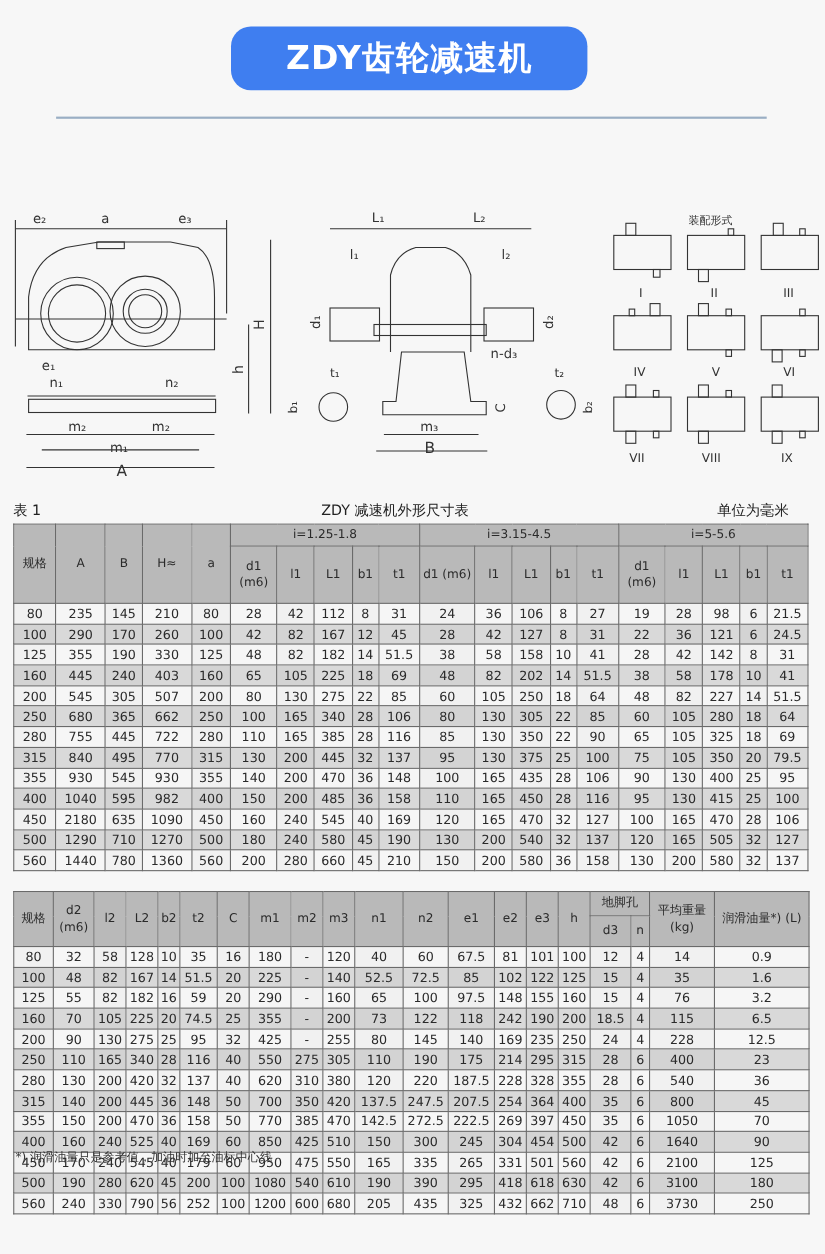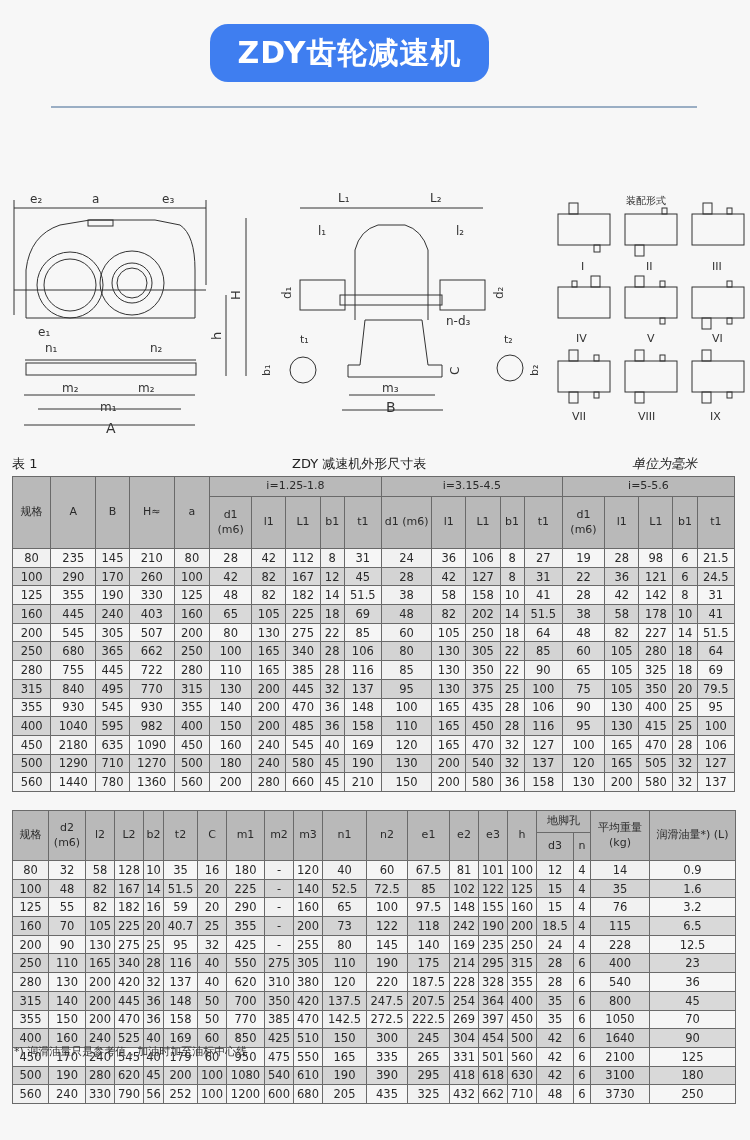--- a/index.html
+++ b/index.html
@@ -1,20 +1,20 @@
 <!DOCTYPE html>
 <html><head>
 <meta charset="utf-8">
 <style>
   * { box-sizing: border-box; margin: 0; padding: 0; }
   html, body { width: 750px; height: 1140px; background: #f7f7f7; overflow: hidden; }
   body { font-family: "DejaVu Sans", "Liberation Sans", sans-serif; color: #222; position: relative; }
 
   .title-pill {
-    position: absolute; left: 210px; top: 24px; width: 279px; height: 58px;
+    position: absolute; left: 210px; top: 24px; width: 324px; height: 58px;
     background: #3f7ef0; border-radius: 18px;
     display: flex; align-items: center; justify-content: center;
     color: #fff; font-size: 30px; font-weight: bold; letter-spacing: 1px;
   }
   .title-rule { position: absolute; left: 51px; top: 106px; width: 646px; height: 2px; background: #9aaec4; }
 
   .drawing { position: absolute; left: 0; top: 180px; width: 750px; height: 260px; }
   .drawing svg text { font-family: "DejaVu Sans", sans-serif; fill: #333; }
 
   .table-caption { position: absolute; top: 455px; font-size: 13px; color: #222; text-align: right; }
@@ -160,21 +160,21 @@
         <text x="572" y="240" font-size="11">VII</text>
         <text x="638" y="240" font-size="11">VIII</text>
         <text x="710" y="240" font-size="11">IX</text>
       </g>
     </g>
   </svg>
 </div>
 
 <div class="table-caption" style="left:12px;">表 1</div>
 <div class="table-caption" style="left:292px;">ZDY 减速机外形尺寸表</div>
-<div class="table-caption" style="left:632px;font-style:italic;">单位为毫米</div>
+<div class="table-caption" style="left:652px;">单位为毫米</div>
 
 <table class="spec" id="t1">
   <colgroup>
     <col style="width:38px">
       <col style="width:45px">
       <col style="width:33px">
       <col style="width:45px">
       <col style="width:35px">
     <col style="width:42px">
       <col style="width:34px">
@@ -627,21 +627,21 @@
         <td>4</td>
         <td>76</td>
         <td>3.2</td>
       </tr>
       <tr class="even">
         <td>160</td>
         <td>70</td>
         <td>105</td>
         <td>225</td>
         <td>20</td>
-        <td>40.7</td>
+        <td>74.5</td>
         <td>25</td>
         <td>355</td>
         <td>-</td>
         <td>200</td>
         <td>73</td>
         <td>122</td>
         <td>118</td>
         <td>242</td>
         <td>190</td>
         <td>200</td>

